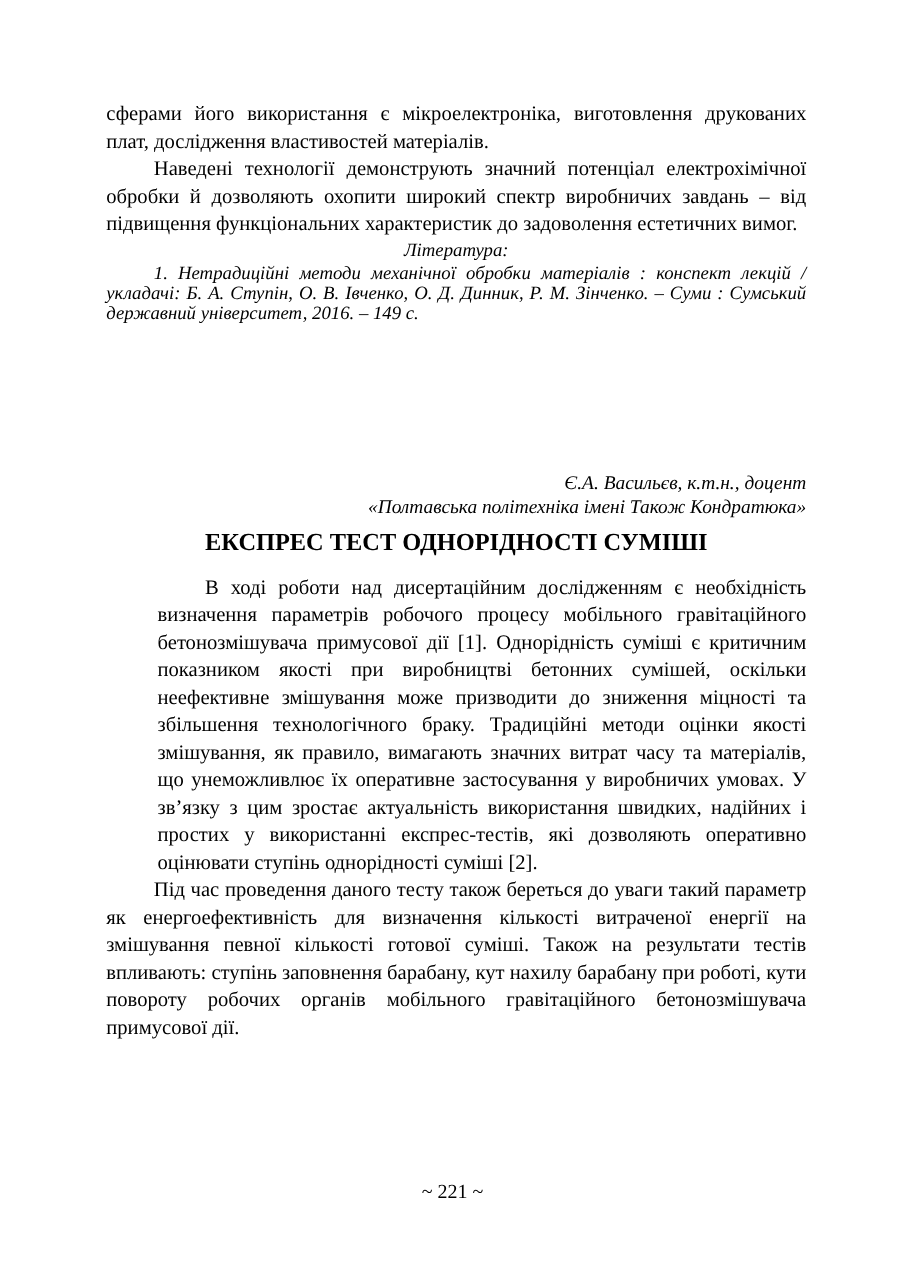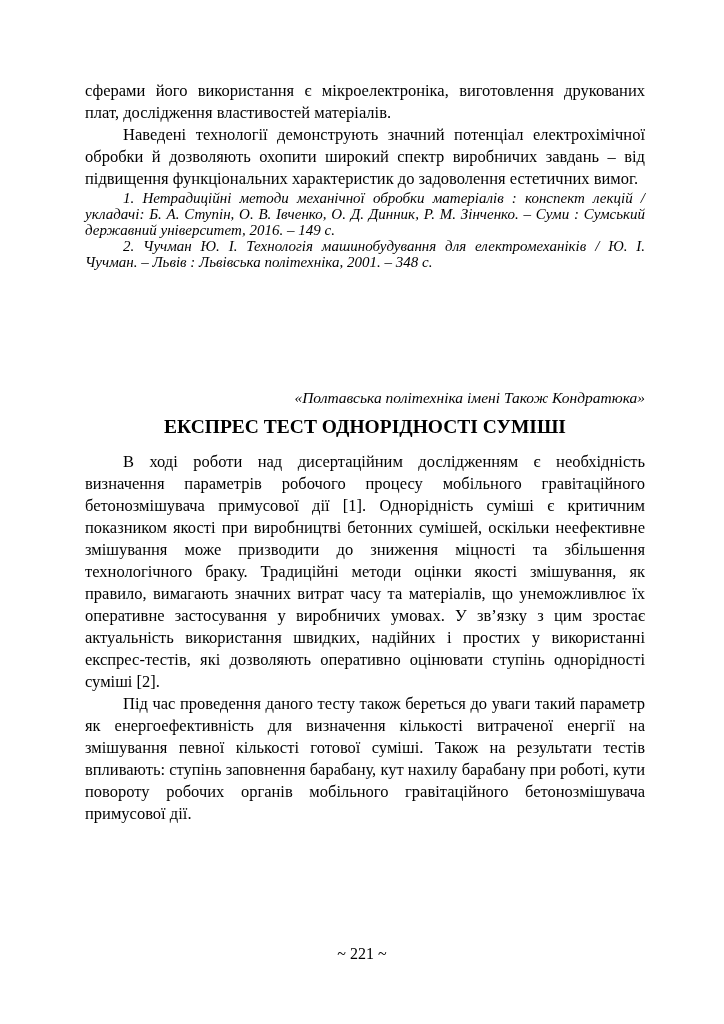--- a/index.html
+++ b/index.html
@@ -54,47 +54,48 @@
     line-height: 18.8px;
   }
   .article-title {
     margin-top: 6px;
     font-size: 19.5px;
     line-height: 26px;
     font-weight: bold;
     text-align: center;
     font-style: normal;
   }
-  .article-body-start { margin-top: 11px; }
+  .article-body-start { margin-top: 11px; margin-left: 41px; }
   .page-number {
     position: absolute;
     top: 944px;
     left: 0;
     width: 724px;
     text-align: center;
     font-size: 16px;
     line-height: 20px;
   }
 </style>
 </head>
 <body>
 
 <div class="page">
   <div class="content">
 
     <p class="body-text">сферами його використання є мікроелектроніка, виготовлення друкованих плат, дослідження властивостей матеріалів.</p>
 
     <p class="body-text indent">Наведені технології демонструють значний потенціал електрохімічної обробки й дозволяють охопити широкий спектр виробничих завдань – від підвищення функціональних характеристик до задоволення естетичних вимог.</p>
 
+    <p class="ref-heading">Література:</p>
 
     <p class="ref-item">1. Нетрадиційні методи механічної обробки матеріалів : конспект лекцій / укладачі: Б. А. Ступін, О. В. Івченко, О. Д. Динник, Р. М. Зінченко. – Суми : Сумський державний університет, 2016. – 149 с.</p>
 
-    <p class="ref-item">2. Чучман Ю. І. Технологія машинобудування для електромеханіків / Ю. І. Чучман. – Львів : Львівська політехніка, 2001. – 348 с.</p>
 
     <div class="authors">
+      <p>Є.А. Васильєв, к.т.н., доцент</p>
       <p>«Полтавська політехніка імені Також Кондратюка»</p>
     </div>
 
     <h1 class="article-title">ЕКСПРЕС ТЕСТ ОДНОРІДНОСТІ СУМІШІ</h1>
 
     <p class="body-text indent article-body-start">В ході роботи над дисертаційним дослідженням є необхідність визначення параметрів робочого процесу мобільного гравітаційного бетонозмішувача примусової дії [1]. Однорідність суміші є критичним показником якості при виробництві бетонних сумішей, оскільки неефективне змішування може призводити до зниження міцності та збільшення технологічного браку. Традиційні методи оцінки якості змішування, як правило, вимагають значних витрат часу та матеріалів, що унеможливлює їх оперативне застосування у виробничих умовах. У зв’язку з цим зростає актуальність використання швидких, надійних і простих у використанні експрес-тестів, які дозволяють оперативно оцінювати ступінь однорідності суміші [2].</p>
 
     <p class="body-text indent">Під час проведення даного тесту також береться до уваги такий параметр як енергоефективність для визначення кількості витраченої енергії на змішування певної кількості готової суміші. Також на результати тестів впливають: ступінь заповнення барабану, кут нахилу барабану при роботі, кути повороту робочих органів мобільного гравітаційного бетонозмішувача примусової дії.</p>
 
   </div>

